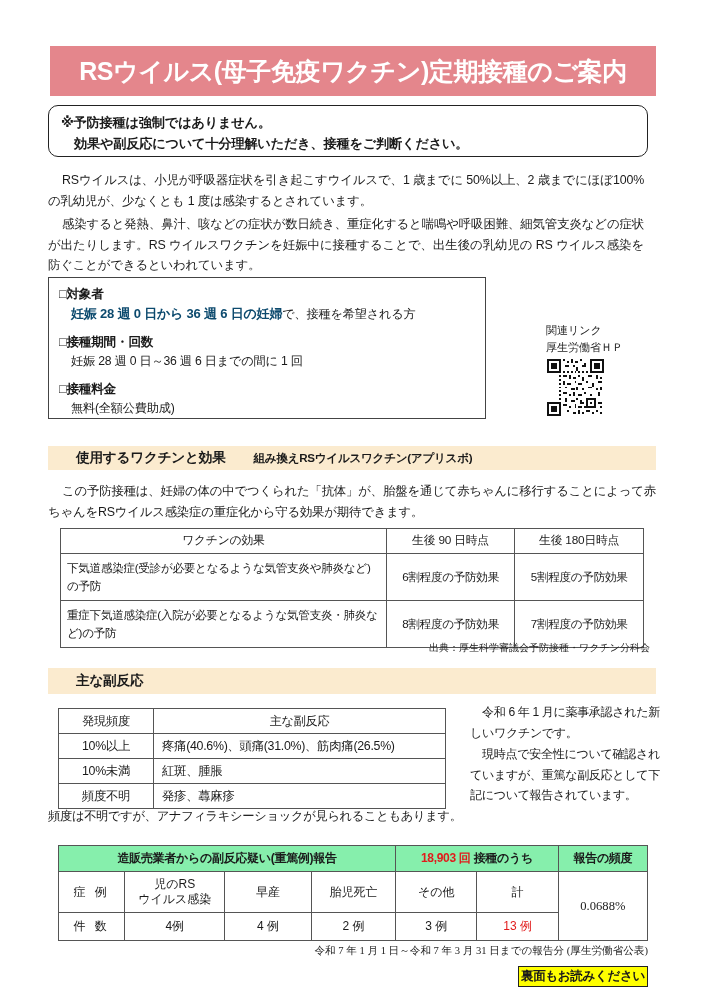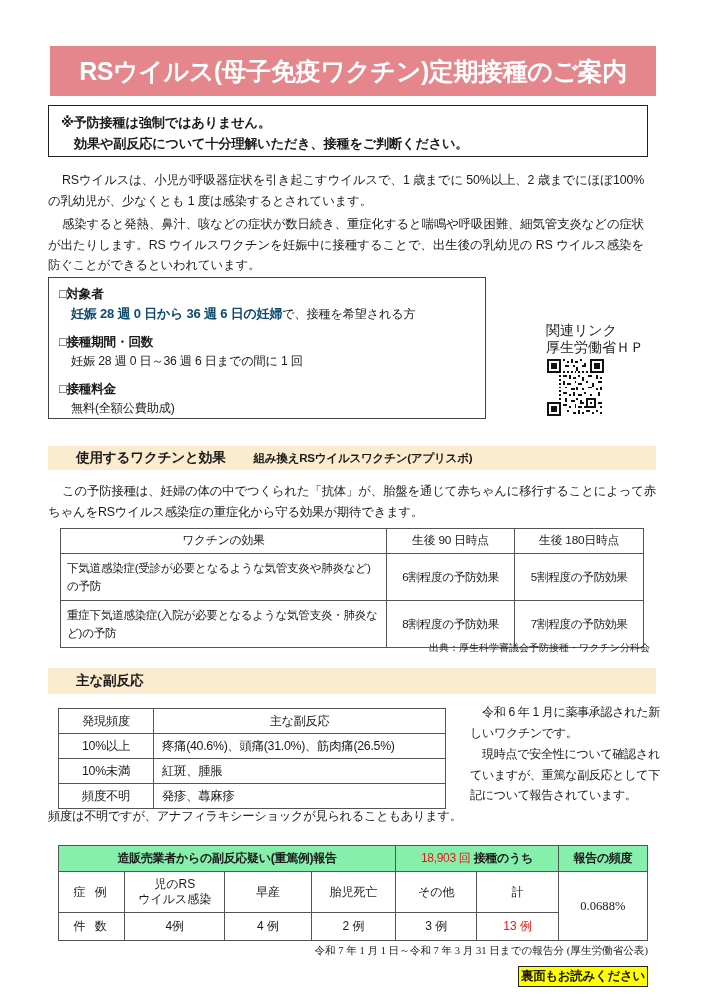--- a/index.html
+++ b/index.html
@@ -40,21 +40,21 @@
     letter-spacing: -0.4px;
     white-space: nowrap;
   }
 
   
   .notice-box {
     position: absolute;
     left: 48px; top: 105px;
     width: 600px; height: 52px;
     border: 1.6px solid #222;
-    border-radius: 0;
+    border-radius: 10px;
     box-sizing: border-box;
     padding: 6px 10px 0 12px;
   }
   .notice-line {
     font-size: 13.2px;
     font-weight: bold;
     line-height: 21px;
     letter-spacing: -0.2px;
     white-space: nowrap;
   }
@@ -105,21 +105,21 @@
 
   
   .qr-block {
     position: absolute;
     left: 533px; top: 322px;
     width: 120px;
     text-align: left;
   }
   .qr-label {
     font-family: "Liberation Serif", "DejaVu Serif", serif;
-    font-size: 14px;
+    font-size: 11px;
     line-height: 17px;
     color: #222;
     padding-left: 13px;
   }
   .qr-img {
     margin-top: 3px;
     margin-left: 14px;
     width: 57px; height: 57px;
     display: block;
   }
@@ -262,21 +262,21 @@
     vertical-align: middle;
   }
   #report-table .hdr {
     background: #86efac;
     font-weight: bold;
     padding: 4px 2px;
     font-size: 12px;
     letter-spacing: -0.3px;
   }
   #report-table .hdr-left { text-align: center; }
-  .red-num { color: #e11b1b; font-weight: normal; }
+  .red-num { color: #e11b1b; font-weight: bold; }
   #report-table .rowlab {
     letter-spacing: 3px;
     padding: 5px 2px;
     font-size: 12px;
     width: 70px;
   }
   #report-table .cell {
     padding: 5px 2px;
     font-size: 12px;
     line-height: 15px;

